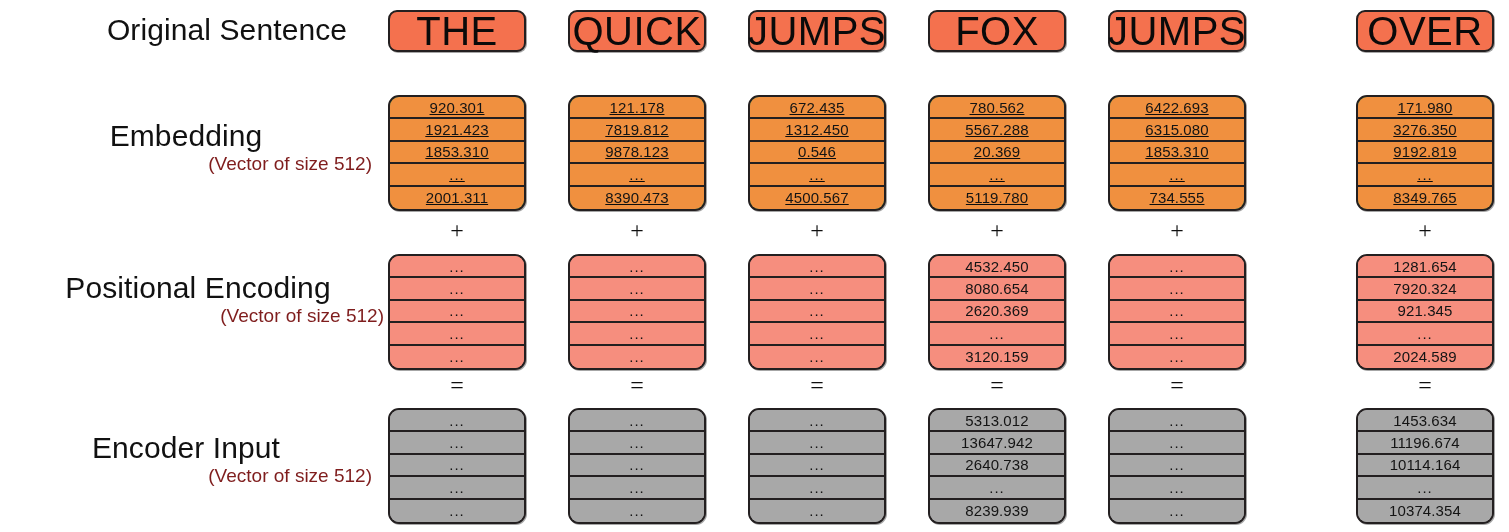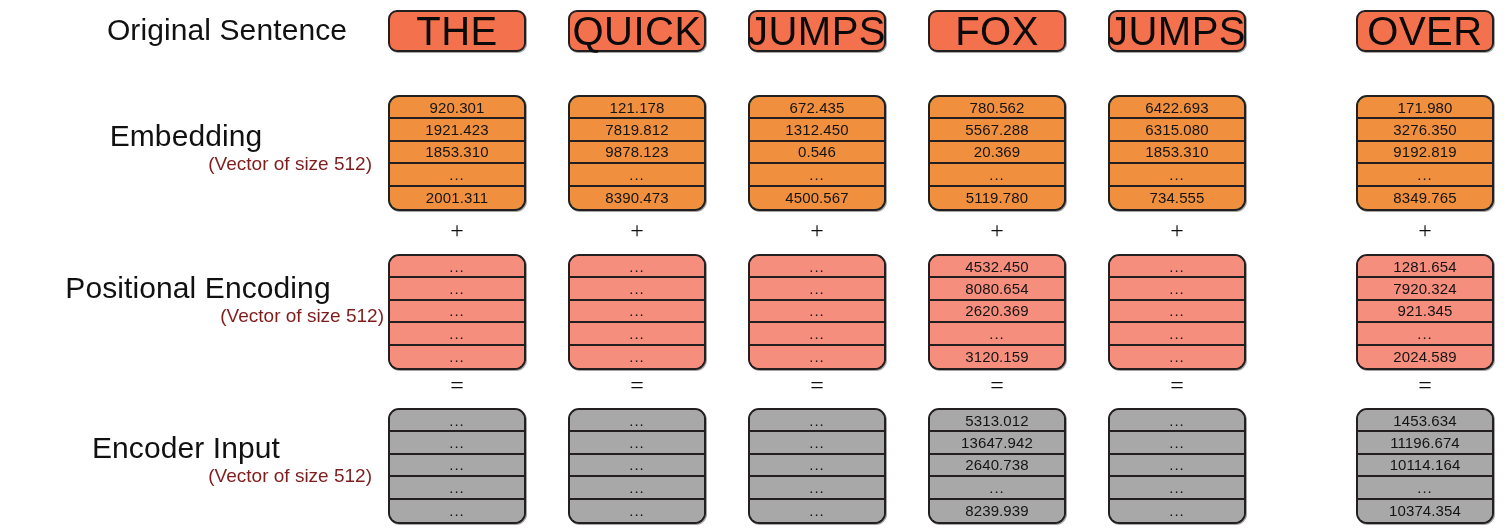--- a/index.html
+++ b/index.html
@@ -99,21 +99,21 @@
     color: #141414;
     border-bottom: 2.5px solid #231f20;
     letter-spacing: 0.1px;
   }
   .vector .cell:last-child { border-bottom: none; }
   .vector .cell.dots {
     font-size: 15px;
     letter-spacing: 1px;
   }
 
-  .vector.embedding  { top: 95px;  background: #15803d; }
+  .vector.embedding  { top: 95px;  background: #15803d; text-decoration: underline; }
   .vector.embedding .cell { background: #f0903f; }
 
   .vector.positional { top: 254px; background: #f68e7e; }
   .vector.positional .cell { background: #f68e7e; }
 
   .vector.encoder    { top: 408px; background: #a8a8a8; }
   .vector.encoder .cell { background: #a8a8a8; }
 
   
   .operator {

